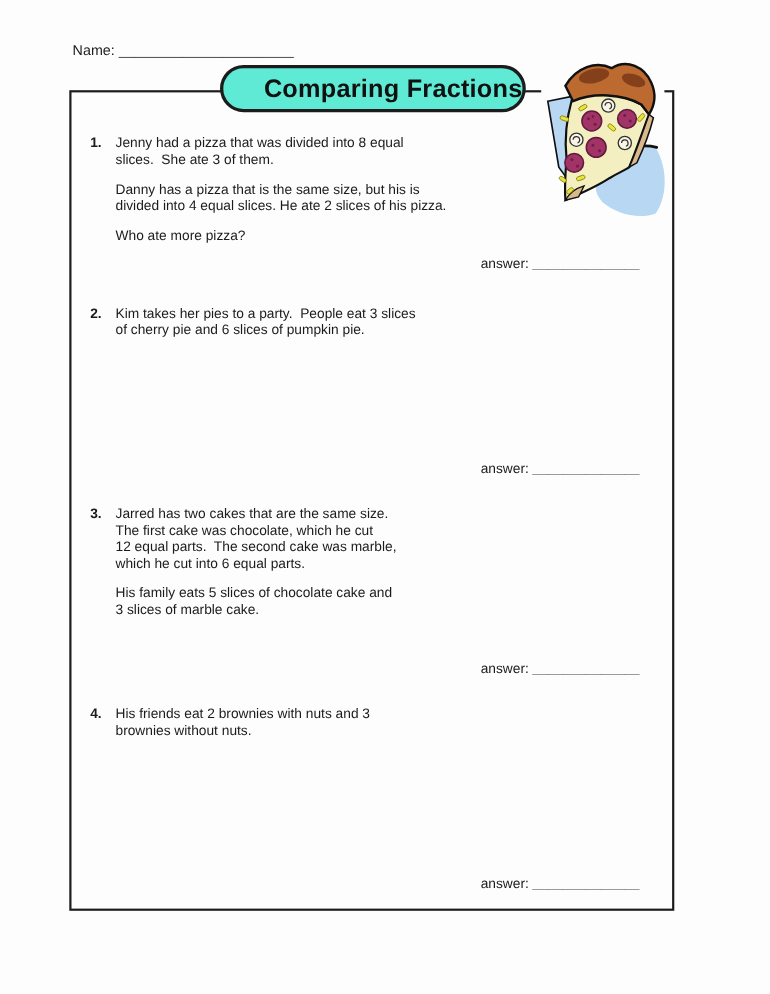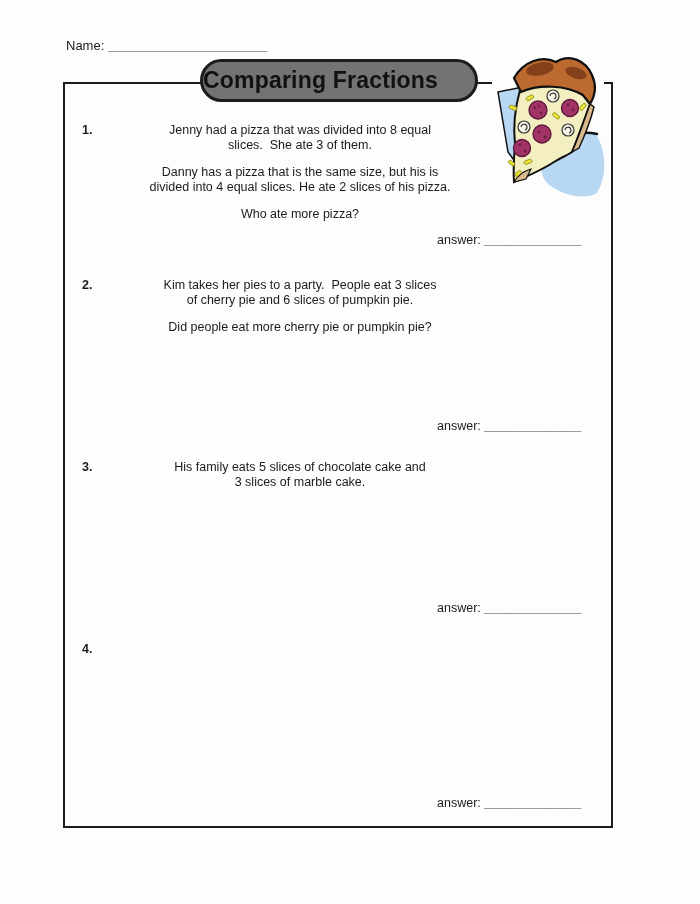--- a/index.html
+++ b/index.html
@@ -4,43 +4,43 @@
 <style>
   html,body{margin:0;padding:0;}
   body{
     width:700px;height:904px;background:#fdfdfd;
     font-family:"Liberation Sans", sans-serif;color:#1b1b1b;
     position:relative;overflow:hidden;
   }
   .page{position:absolute;inset:0;}
   
   .name-row{position:absolute;left:66px;top:38px;font-size:13px;}
-  .name-line{color:#3a3a3a;letter-spacing:0;font-weight:bold;}
+  .name-line{color:#3a3a3a;letter-spacing:0;}
   
   .frame{
     position:absolute;left:63px;top:82px;width:550px;height:746px;
     border:2.5px solid #1c1c1c;box-sizing:border-box;z-index:1;background:transparent;
   }
   
   .title-pill{
     position:absolute;left:200px;top:59px;width:278px;height:43px;
-    background:#737373;border:3px solid #1c1c1c;border-radius:23px;
+    background:#5eead4;border:3px solid #1c1c1c;border-radius:23px;
     box-sizing:border-box;z-index:2;
-    display:flex;align-items:center;justify-content:flex-start;
+    display:flex;align-items:center;justify-content:flex-end;
   }
   .title-pill span{font-size:23px;font-weight:bold;letter-spacing:0.2px;color:#111;}
   
   .pizza{position:absolute;left:484px;top:42px;width:142px;height:158px;z-index:3;}
   
   .problem{position:absolute;display:flex;z-index:2;}
   .problem .num{
     width:23px;flex:0 0 23px;font-size:12.5px;font-weight:bold;line-height:15px;
   }
   .problem .text{width:390px;font-size:12.5px;line-height:15px;}
-  .para{white-space:pre-wrap;margin:0 0 12px 0;text-align:center;}
+  .para{white-space:pre-wrap;margin:0 0 12px 0;}
   .para:last-child{margin-bottom:0;}
   .p1{left:82px;top:123px;}
   .p2{left:82px;top:278px;}
   .p3{left:82px;top:460px;}
   .p4{left:82px;top:642px;}
   
   .answer{position:absolute;font-size:12.5px;line-height:15px;z-index:2;}
   .answer .lbl{font-weight:normal;}
   .answer .line{color:#3a3a3a;margin-left:4px;font-style:italic;}
   .a1{left:437px;top:233px;}
@@ -137,40 +137,45 @@
   </div>
   <div class="answer a1">
     <span class="lbl">answer:</span><span class="line">______________</span>
   </div>
 
   <div class="problem p2">
     <div class="num">2.</div>
     <div class="text">
         <div class="para">Kim takes her pies to a party.  People eat 3 slices
 of cherry pie and 6 slices of pumpkin pie.</div>
-        <div class="para">Did people eat more cherry pie or pumpkin pie?</div>
       </div>
   </div>
   <div class="answer a2">
     <span class="lbl">answer:</span><span class="line">______________</span>
   </div>
 
   <div class="problem p3">
     <div class="num">3.</div>
     <div class="text">
+        <div class="para">Jarred has two cakes that are the same size.
+The first cake was chocolate, which he cut
+12 equal parts.  The second cake was marble,
+which he cut into 6 equal parts.</div>
         <div class="para">His family eats 5 slices of chocolate cake and
 3 slices of marble cake.</div>
       </div>
   </div>
   <div class="answer a3">
     <span class="lbl">answer:</span><span class="line">______________</span>
   </div>
 
   <div class="problem p4">
     <div class="num">4.</div>
     <div class="text">
+        <div class="para">His friends eat 2 brownies with nuts and 3
+brownies without nuts.</div>
       </div>
   </div>
   <div class="answer a4">
     <span class="lbl">answer:</span><span class="line">______________</span>
   </div>
 
 </div>
 
 </body></html>

